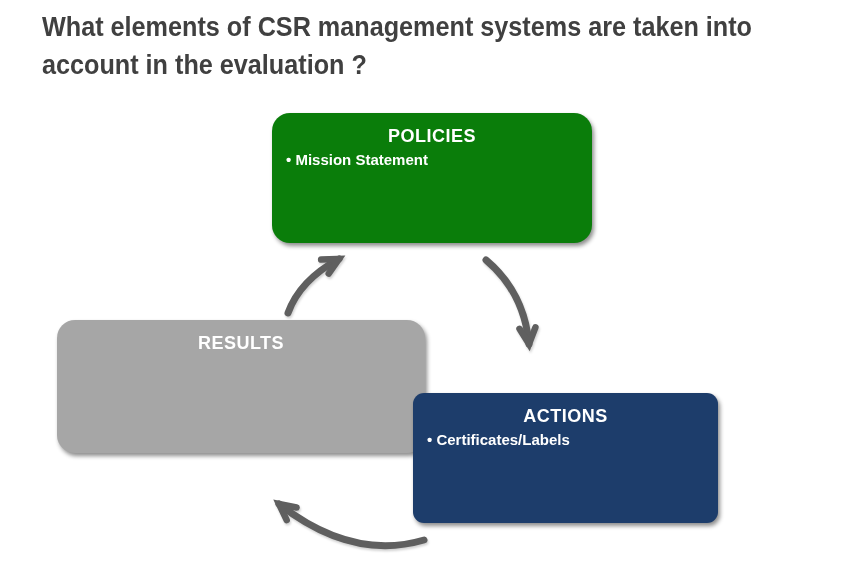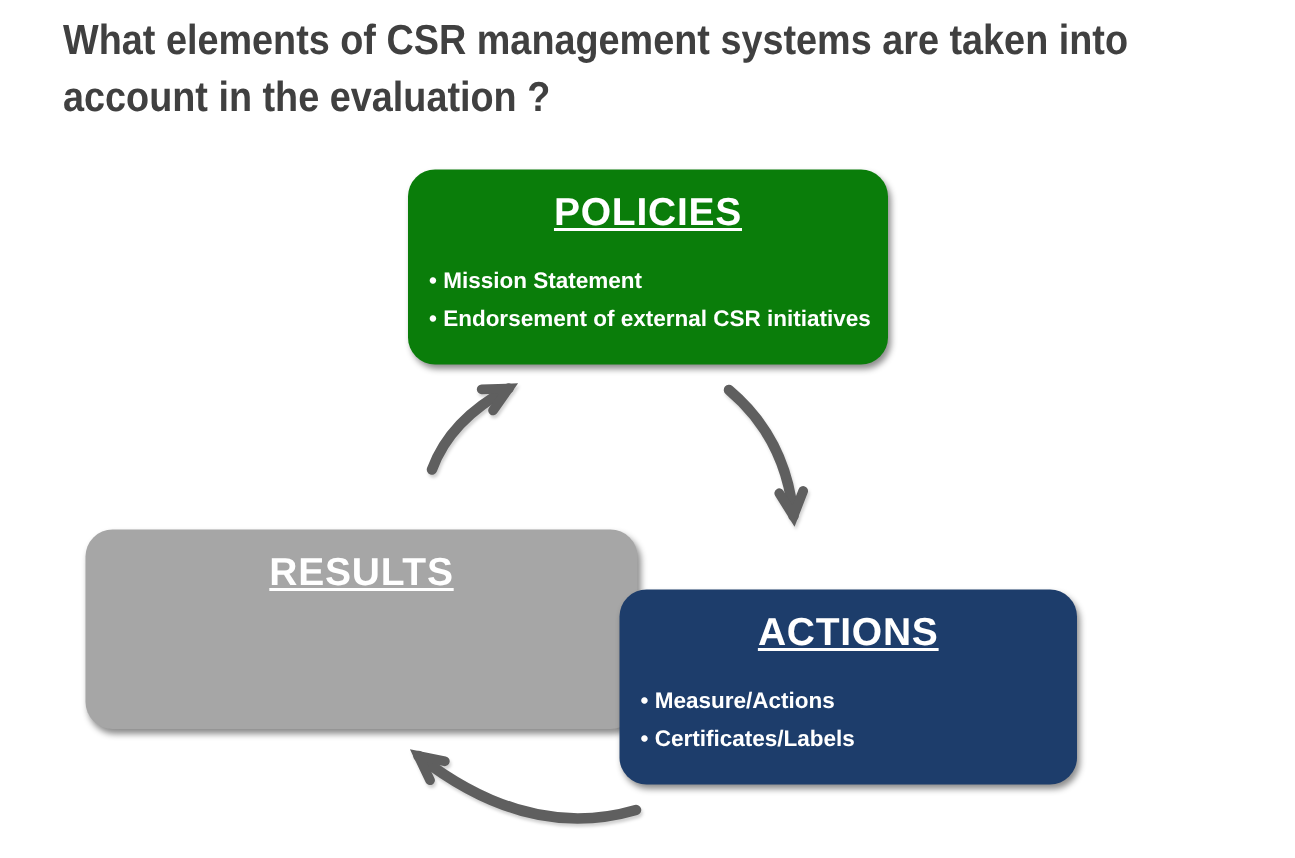--- a/index.html
+++ b/index.html
@@ -37,27 +37,27 @@
   svg.arrows .head { fill: none; stroke: var(--arrow); stroke-width: 6.5;
     stroke-linecap: round; stroke-linejoin: miter; }
   svg.arrows { filter: drop-shadow(1px 2px 1px rgba(0,0,0,0.18)); }
 
   
   .node {
     position: absolute; border-radius: 18px; color: var(--box-text);
     box-shadow: 2px 3px 4px rgba(0,0,0,0.45);
   }
   .node-policies { left: 272px; top: 113px; width: 320px; height: 130px; background: var(--policies-fill); }
-  .node-results  { left: 57px;  top: 353px; width: 368px; height: 133px; background: var(--results-fill); }
-  .node-actions  { left: 413px; top: 393px; width: 305px; height: 130px; background: var(--actions-fill); }
+  .node-results  { left: 57px;  top: 320px; width: 368px; height: 133px; background: var(--results-fill); }
+  .node-actions  { left: 413px; top: 393px; width: 305px; height: 130px; background: var(--actions-fill); border-radius: 11px; }
   .node-title {
-    text-align: center; font-weight: bold; font-size: 26px;
-    padding-top: 13px; letter-spacing: 0.5px; text-decoration: underline;
+    text-align: center; font-weight: bold; font-size: 18px;
+    padding-top: 13px; letter-spacing: 0.5px;
   }
-  .node ul { list-style: none; margin-top: 18px; padding: 0 10px 0 14px; }
+  .node ul { list-style: none; margin-top: 0; padding: 0 10px 0 14px; }
   .node li {
     font-size: 15px; font-weight: bold; line-height: 25px; white-space: nowrap;
   }
   .node li::before { content: "\2022\00a0"; }
 </style>
 </head>
 <body>
 
 <div class="canvas">
 
@@ -74,29 +74,27 @@
     </defs>
     <path class="shaft" d="M 486 260 Q 524 292 529 344" marker-end="url(#ah)"></path>
     <path class="shaft" d="M 424 540 Q 352 561 279 504" marker-end="url(#ah)"></path>
     <path class="shaft" d="M 288 313 Q 300 280 339 259" marker-end="url(#ah)"></path>
   </svg>
 
   <div class="node node-policies">
     <div class="node-title">POLICIES</div>
     <ul>
       <li>Mission Statement</li>
-      <li>Endorsement of  external CSR initiatives</li>
     </ul>
   </div>
 
   <div class="node node-results">
     <div class="node-title">RESULTS</div>
   </div>
 
   <div class="node node-actions">
     <div class="node-title">ACTIONS</div>
     <ul>
-      <li>Measure/Actions</li>
       <li>Certificates/Labels</li>
     </ul>
   </div>
 
 </div>
 
 </body></html>

